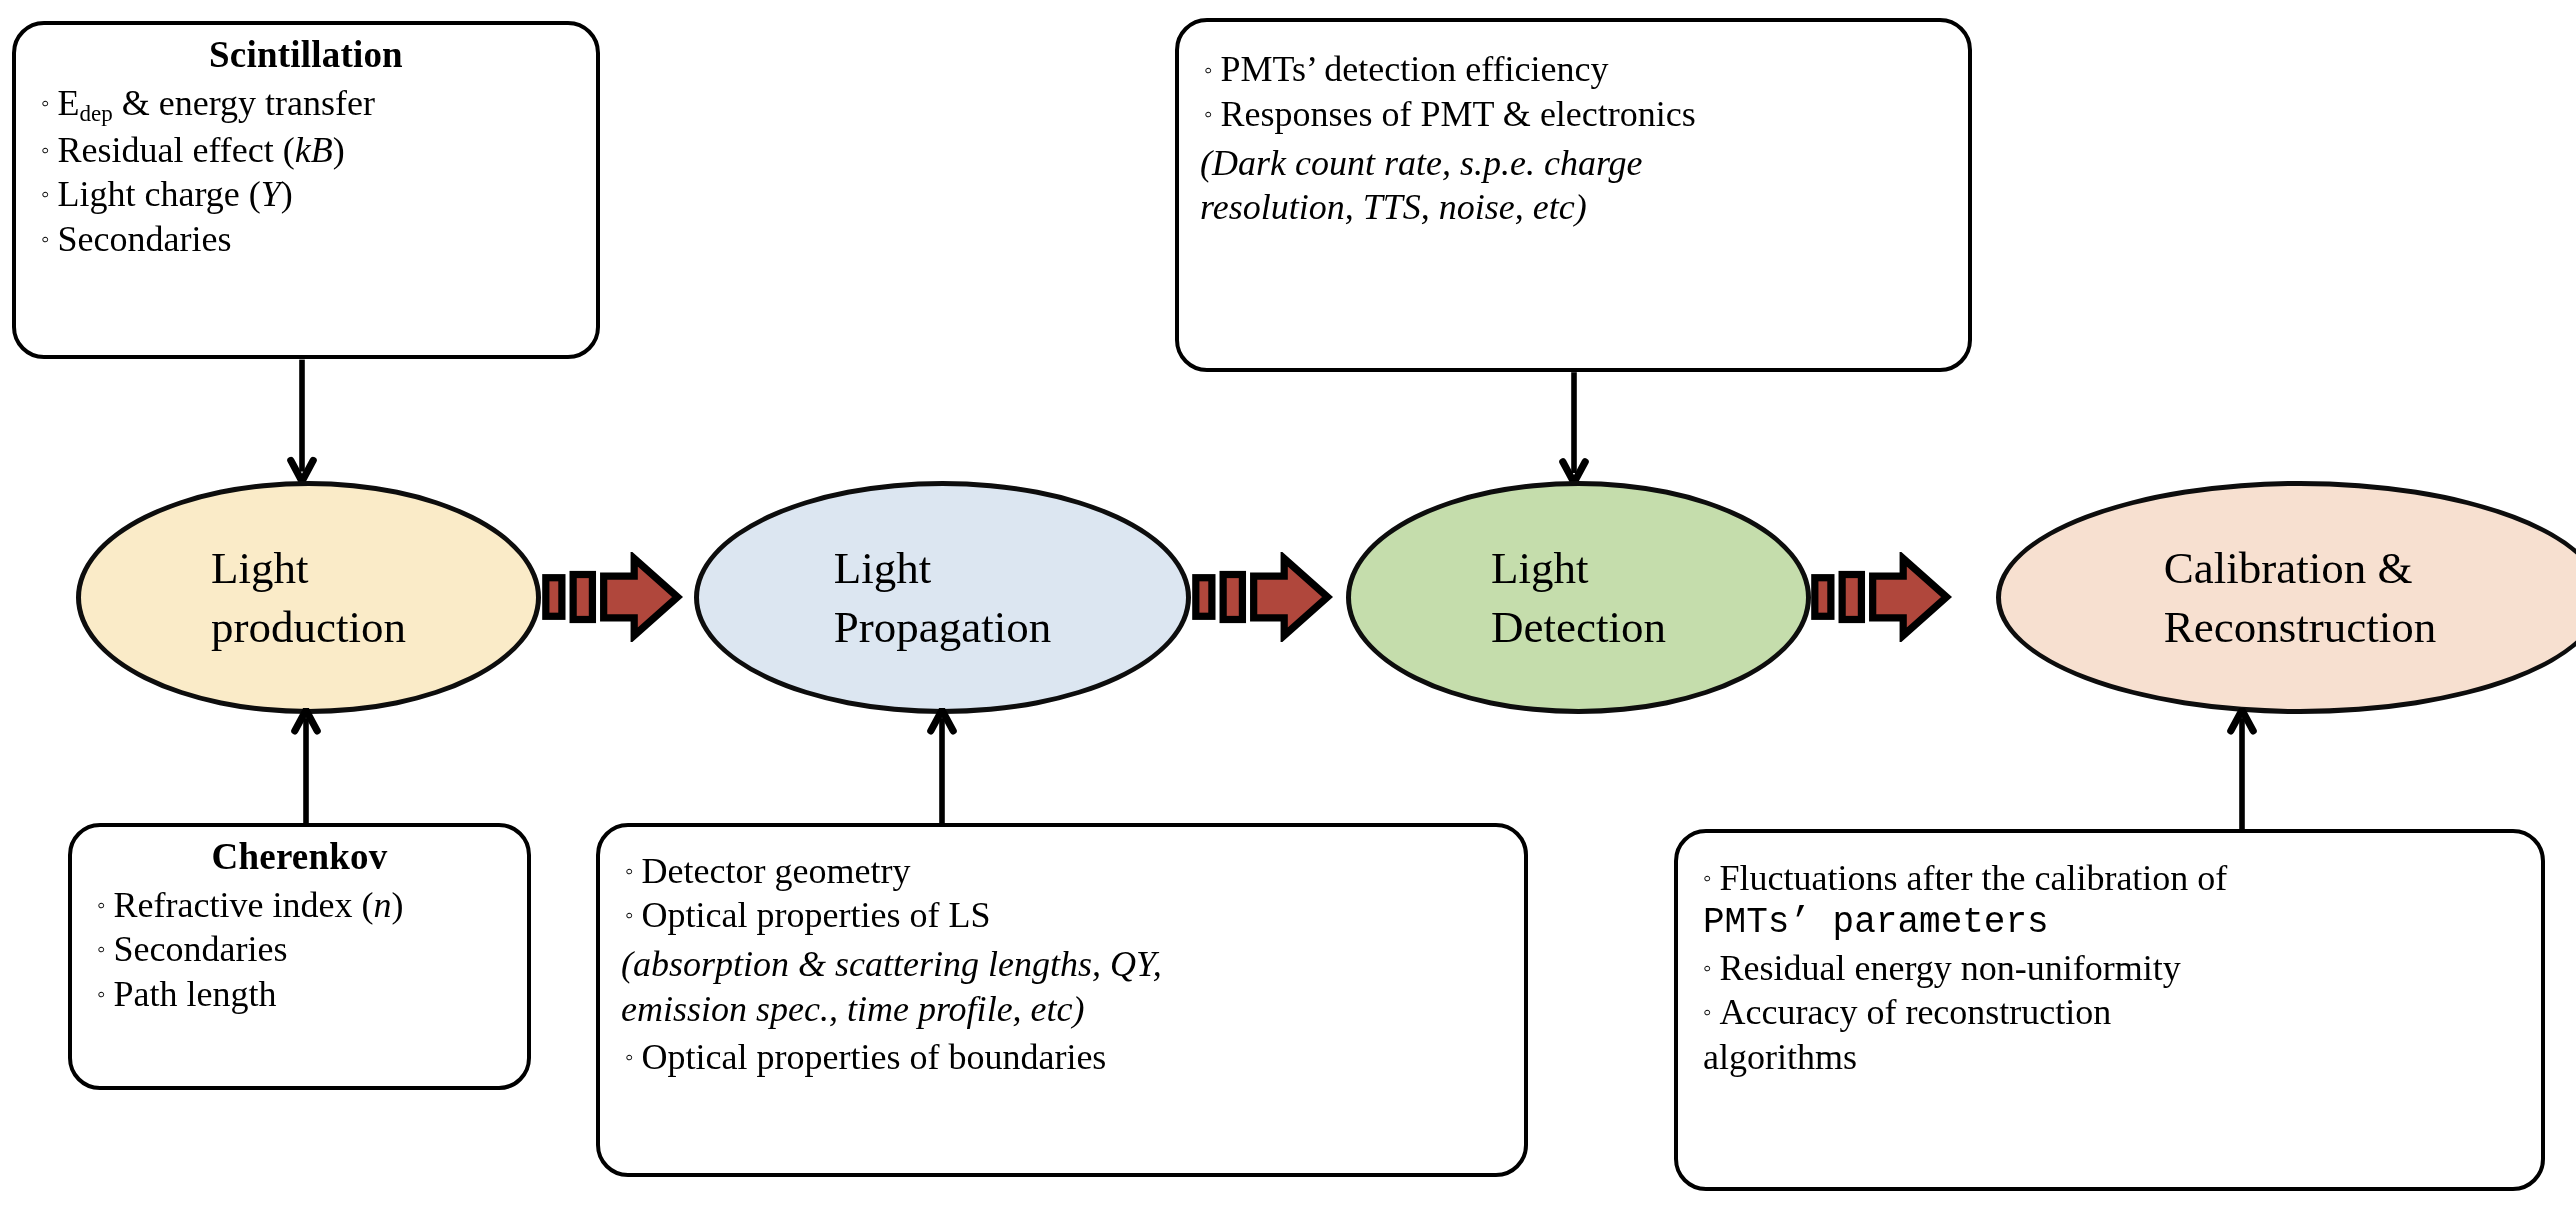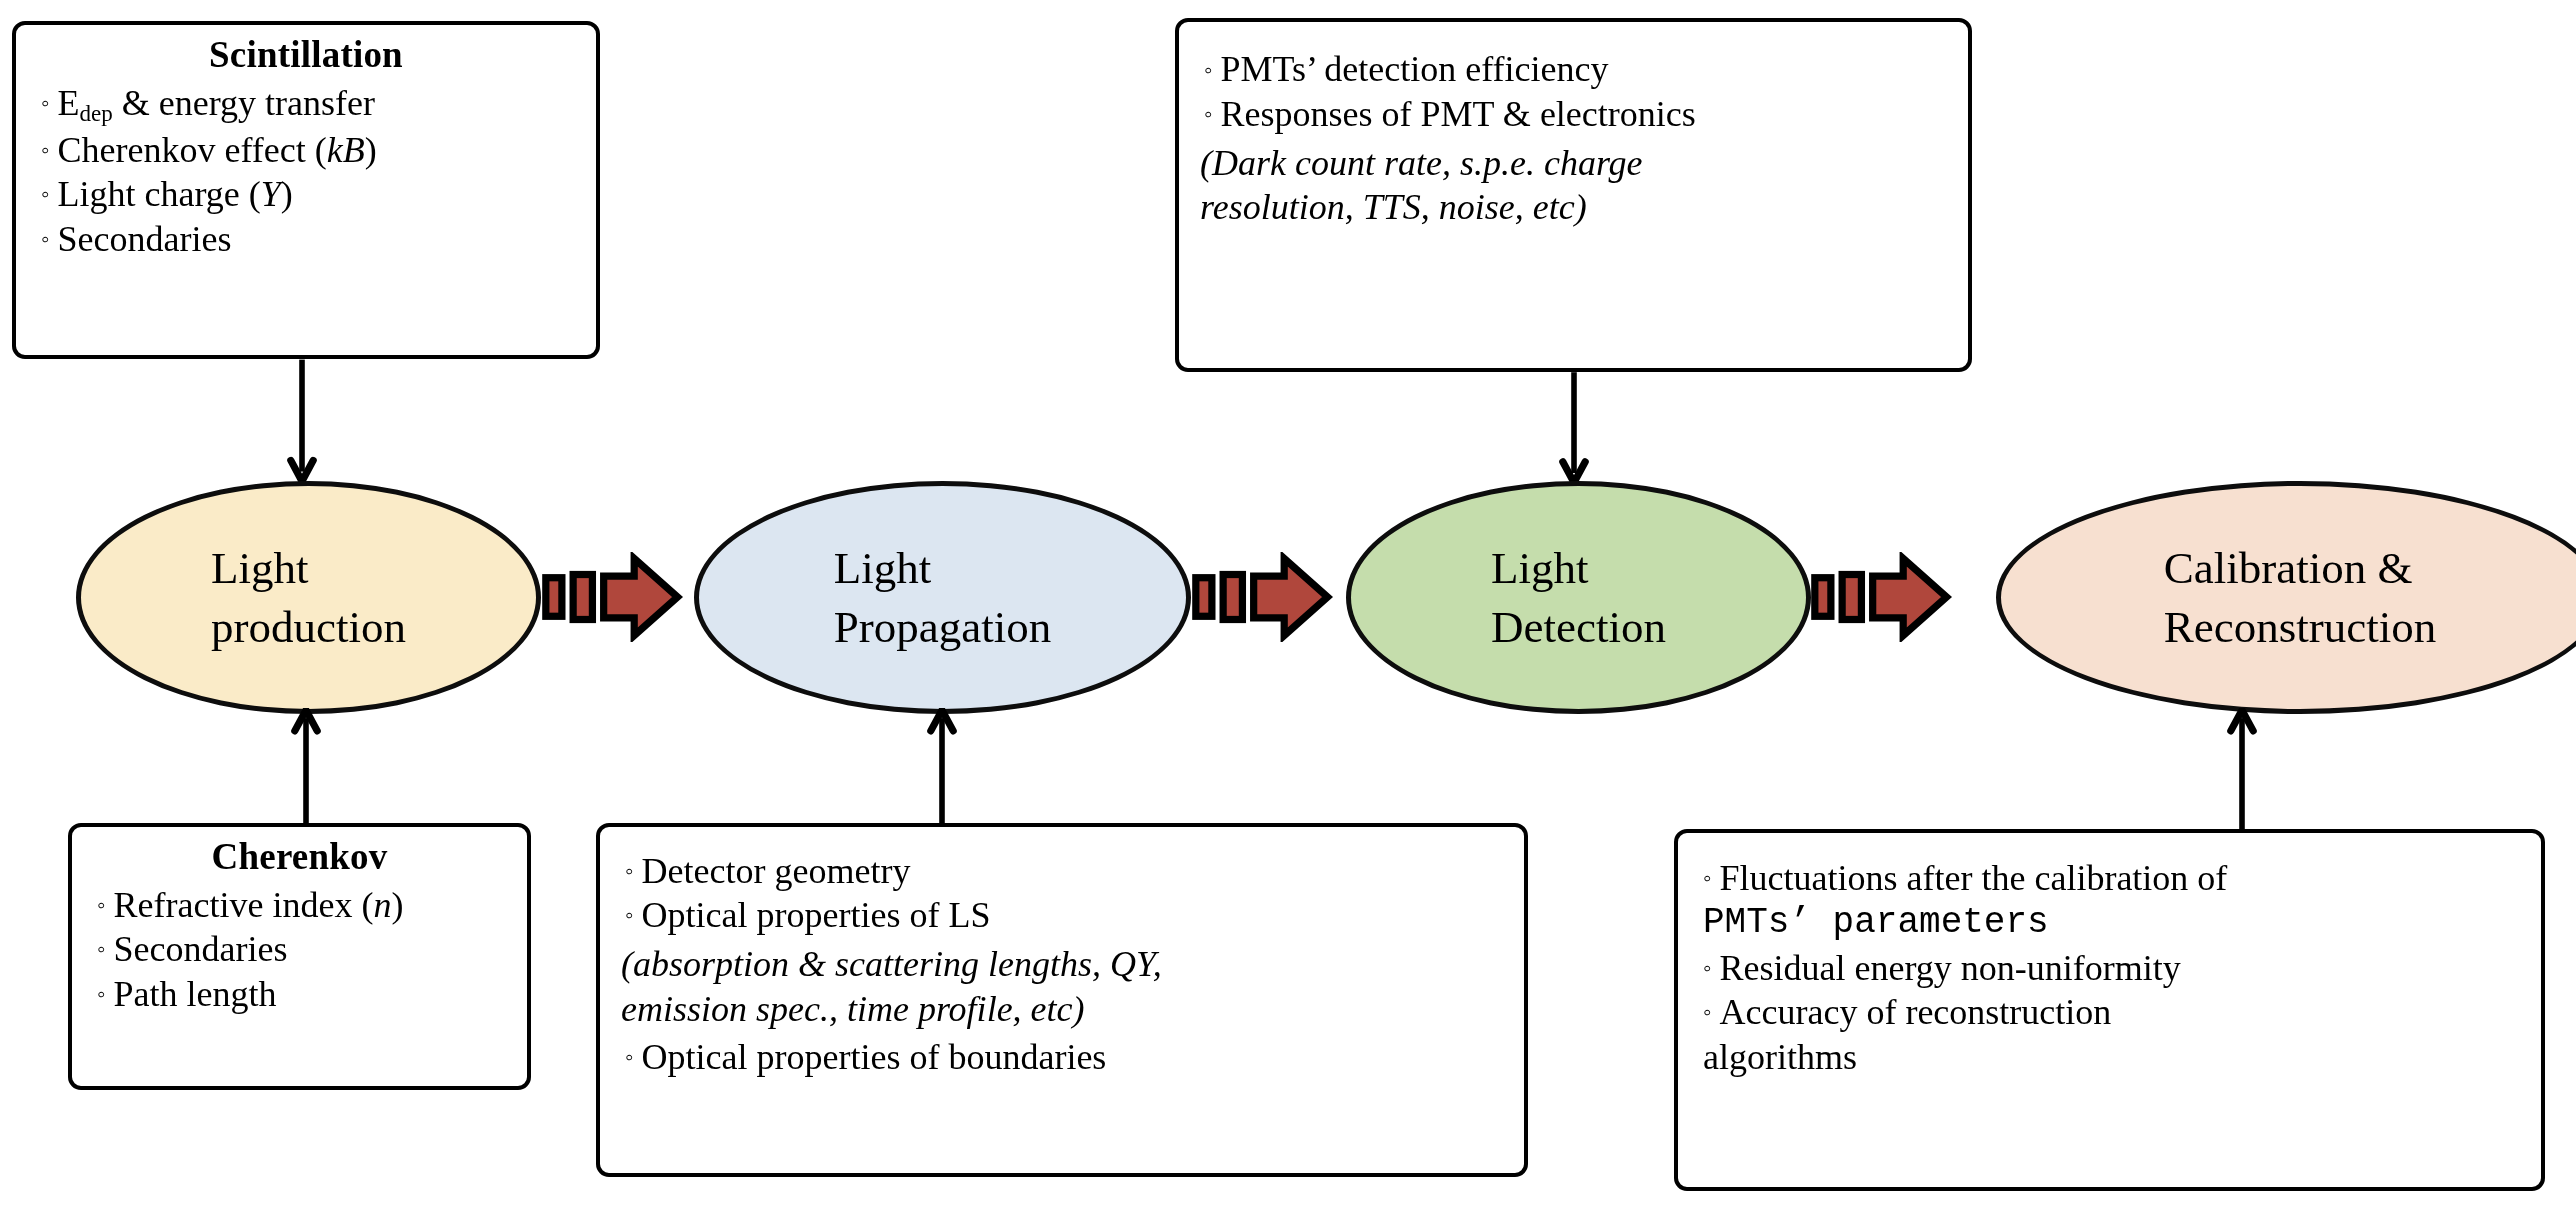--- a/index.html
+++ b/index.html
@@ -15,21 +15,21 @@
     font-family: "Liberation Serif", "DejaVu Serif", serif;
     color: #000000;
   }
 
   
   .box {
     position: absolute;
     box-sizing: border-box;
     background: #ffffff;
     border: 4.8px solid #000000;
-    border-radius: 13px;
+    border-radius: 32px;
     padding: 8px 21px 7px 21px;
   }
   .box-title {
     font-weight: bold;
     font-size: 37px;
     line-height: 1.18;
     text-align: center;
     letter-spacing: 0.2px;
     white-space: nowrap;
   }
@@ -94,21 +94,21 @@
 </head>
 <body>
 
 <div class="box" style="left:12px; top:21px; width:588px; height:338px;">
   <div class="box-title">Scintillation</div>
   <ul class="blist">
     <li>
       <span class="bullet">◦</span><span>E</span><span class="sub">dep</span><span> &amp; energy transfer</span>
     </li>
     <li>
-      <span class="bullet">◦</span><span>Cherenkov effect (</span><span class="it">kB</span><span>)</span>
+      <span class="bullet">◦</span><span>Residual effect (</span><span class="it">kB</span><span>)</span>
     </li>
     <li>
       <span class="bullet">◦</span><span>Light charge (</span><span class="it">Y</span><span>)</span>
     </li>
     <li>
       <span class="bullet">◦</span><span>Secondaries</span>
     </li>
   </ul>
 </div>
 

